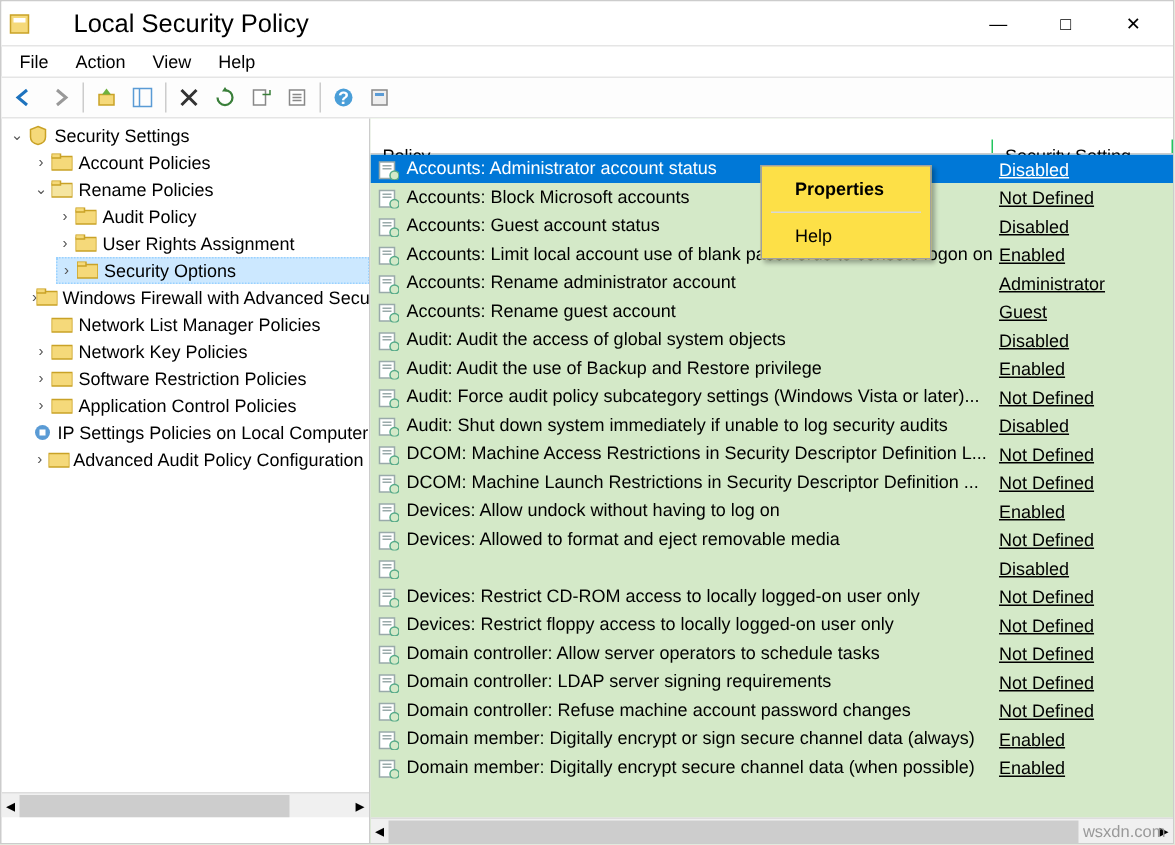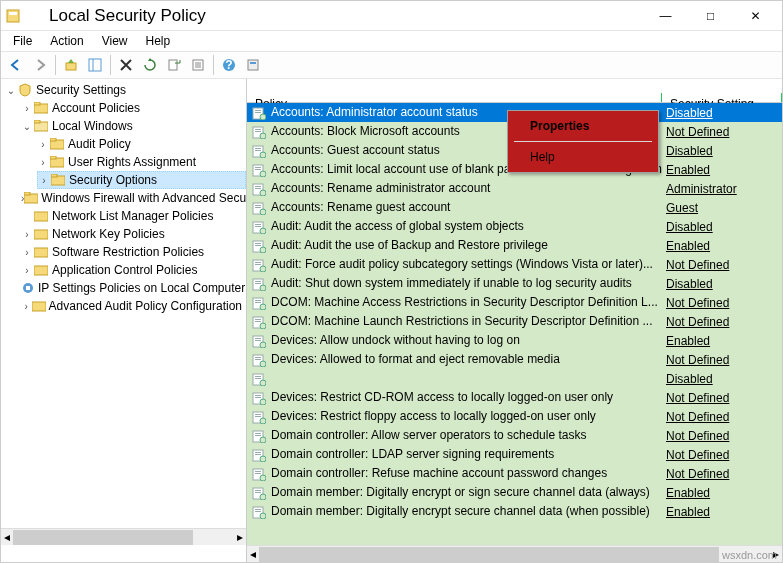--- a/index.html
+++ b/index.html
@@ -30,21 +30,21 @@
 .col-policy { flex: 1; }
 .col-setting { width: 120px; }
 .list-body { flex: 1; overflow: auto; }
 .row { display: flex; height: 19px; align-items: center; cursor: default; }
 .row.sel { background: #0078d7; color: #fff; }
 .row .cell-p { flex: 1; display: flex; align-items: flex-start; padding-left: 4px; overflow: hidden; white-space: nowrap; text-overflow: ellipsis; }
 .row .cell-s { width: 120px; padding-left: 4px; overflow: hidden; white-space: nowrap; text-decoration: underline; }
 .row .pic { width: 16px; height: 16px; margin-right: 4px; display:inline-flex; align-items:center; justify-content:center; flex-shrink:0;}
 .hscroll { height: 17px; background: #f0f0f0; border-top: 1px solid #ddd; display:flex; align-items:center;}
 .hscroll .thumb { height: 15px; background: #cdcdcd; }
-.ctx-menu { position: absolute; top: 110px; left: 507px; width: 152px; background: #b91c1c; border: 1px solid #a0a0a0; box-shadow: 2px 2px 3px rgba(0,0,0,0.3); z-index: 10; padding: 2px;}
+.ctx-menu { position: absolute; top: 110px; left: 507px; width: 114px; background: #fde047; border: 1px solid #a0a0a0; box-shadow: 2px 2px 3px rgba(0,0,0,0.3); z-index: 10; padding: 2px;}
 .ctx-item { padding: 6px 20px; cursor: default; }
 .ctx-sep { height: 1px; background: #d7d7d7; margin: 2px 4px; }
 .watermark { position: absolute; bottom: 2px; right: 6px; font-size: 11px; color: #999; z-index: 20;}
 </style>
 </head>
 <body>
 
 <div class="window">
 
   <div class="titlebar">
@@ -169,21 +169,21 @@
               </li>
             <li>
               <div class="node">
                   <span class="tw">⌄</span>
                   <span class="ic">
                     <svg width="14" height="12">
                       <rect x="0" y="2" width="14" height="9" fill="#f5e5a0" stroke="#c9a227"></rect>
                       <rect x="0" y="0" width="6" height="3" fill="#f5d97a" stroke="#c9a227"></rect>
                     </svg>
                   </span>
-                  <span>Local Windows</span>
+                  <span>Rename Policies</span>
                 </div>
               <ul>
                 <li>
                     <div class="node">
                       <span class="tw">›</span>
                       <span class="ic">
                         <svg width="14" height="12">
                           <rect x="0" y="2" width="14" height="9" fill="#f5d97a" stroke="#c9a227"></rect>
                           <rect x="0" y="0" width="6" height="3" fill="#f5d97a" stroke="#c9a227"></rect>
                         </svg>

